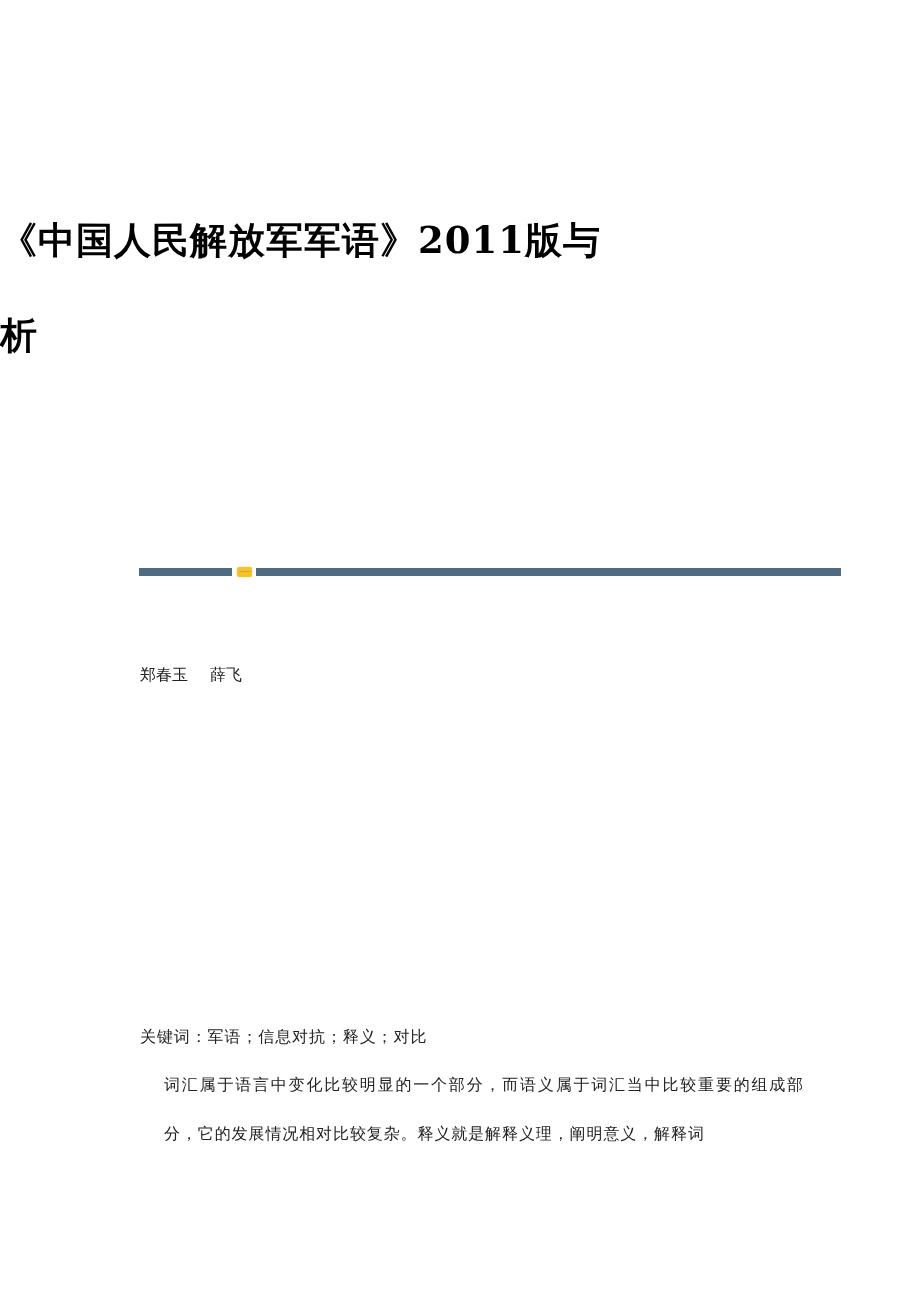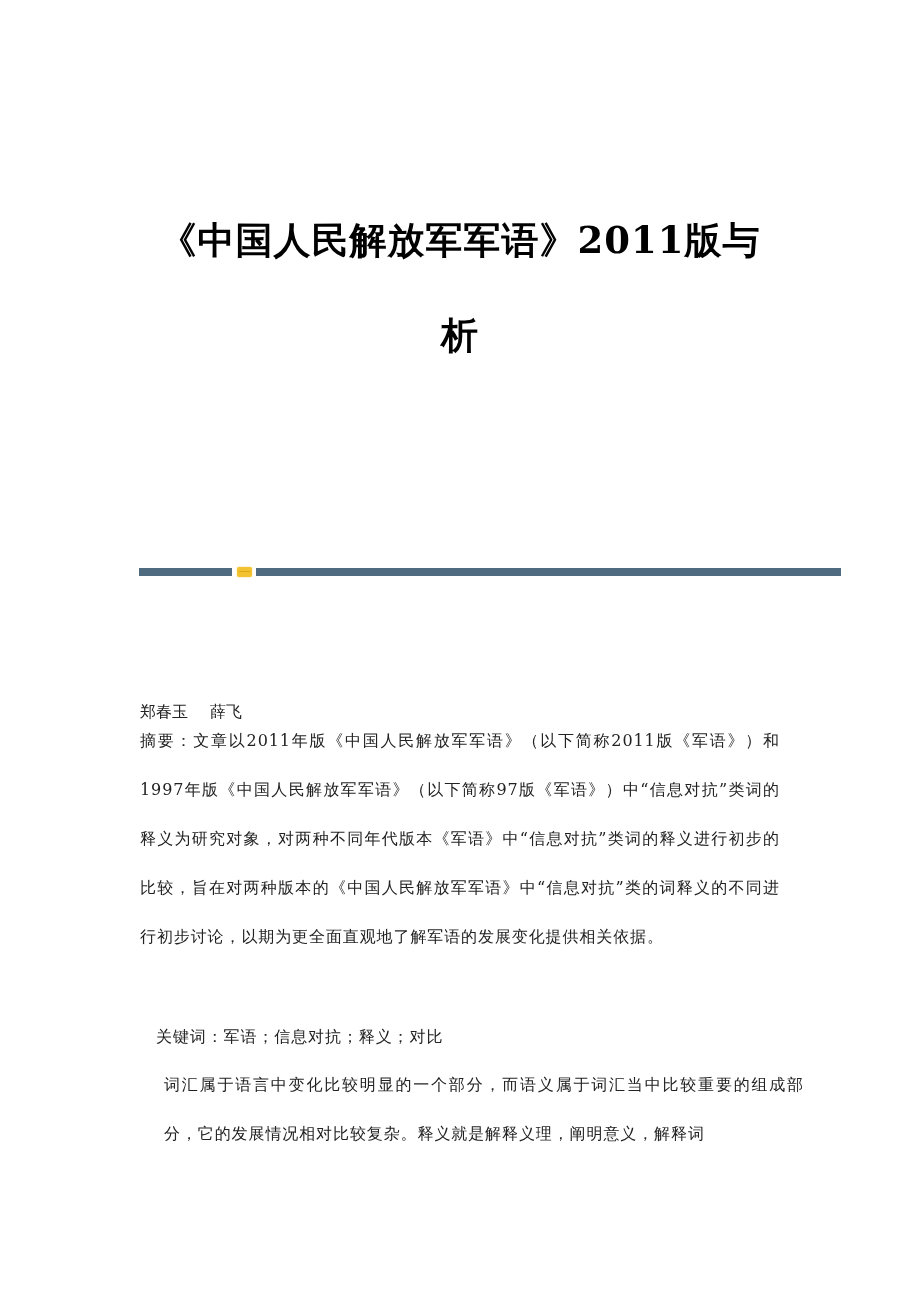--- a/index.html
+++ b/index.html
@@ -19,21 +19,20 @@
       left: 0; top: 0;
       width: 920px;
       height: 1302px;
       background: #ffffff;
     }
     .title-block {
       position: absolute;
       left: 0;
       top: 210px;
       width: 920px;
-      text-align: center;
       font-family: "DejaVu Serif", "Liberation Serif", serif;
       font-size: 37px;
       font-weight: bold;
       color: #000000;
     }
     .title-line {
       display: block;
       height: 95px;
       line-height: 60px;
       letter-spacing: 1px;
@@ -74,32 +73,32 @@
     }
     .body-text {
       position: absolute;
       left: 140px;
       width: 640px;
       font-family: "DejaVu Serif", "Liberation Serif", serif;
       font-size: 16px;
       color: #222222;
     }
     .authors {
-      top: 702px;
+      top: 665px;
       word-spacing: 0;
     }
     .authors .sep { display: inline-block; width: 22px; }
     .para {
       line-height: 49px;
       margin: 0;
       text-align: justify;
       letter-spacing: 0.9px;
     }
     .abstract { top: 716px; }
-    .keywords { top: 1012px; margin-left: 16px; }
+    .keywords { top: 1012px; }
     .intro { top: 1060px; margin-left: 24px; }
   </style>
 </head>
 <body>
 
 <div class="page">
 
   <div class="title-block">
     <span class="title-line">《中国人民解放军军语》2011版与</span>
     <span class="title-line">析</span>
@@ -108,19 +107,18 @@
   <div class="divider">
     <div class="seg-left"></div>
     <div class="capsule"></div>
     <div class="seg-right"></div>
   </div>
 
   <div class="body-text authors">
     <span>郑春玉</span><span class="sep"></span><span>薛飞</span>
   </div>
 
-  <p class="body-text para abstract"><span>摘要：</span><span>文章以2011年版《中国人民解放军军语》（以下简称2011版《军语》）和1997年版《中国人民解放军军语》（以下简称97版《军语》）中“信息对抗”类词的释义为研究对象，对两种不同年代版本《军语》中“信息对抗”类词的释义进行初步的比较，旨在对两种版本的《中国人民解放军军语》中“信息对抗”类的词释义的不同进行初步讨论，以期为更全面直观地了解军语的发展变化提供相关依据。</span></p>
 
   <p class="body-text para keywords"><span>关键词：</span><span>军语；信息对抗；释义；对比</span></p>
 
   <p class="body-text para intro">词汇属于语言中变化比较明显的一个部分，而语义属于词汇当中比较重要的组成部分，它的发展情况相对比较复杂。释义就是解释义理，阐明意义，解释词</p>
 
 </div>
 
 </body></html>

